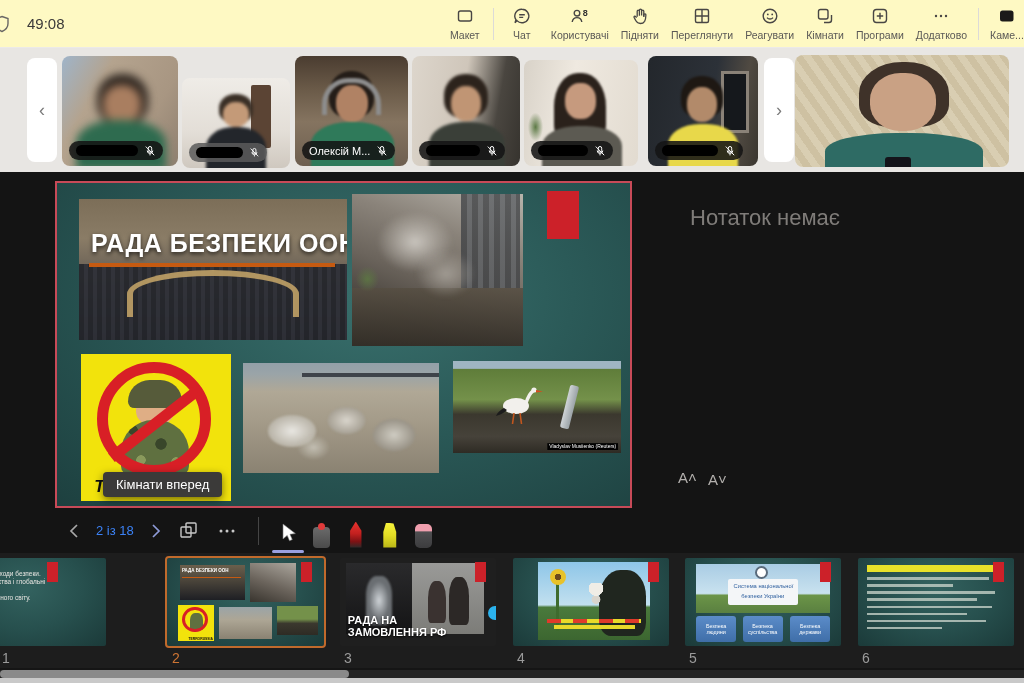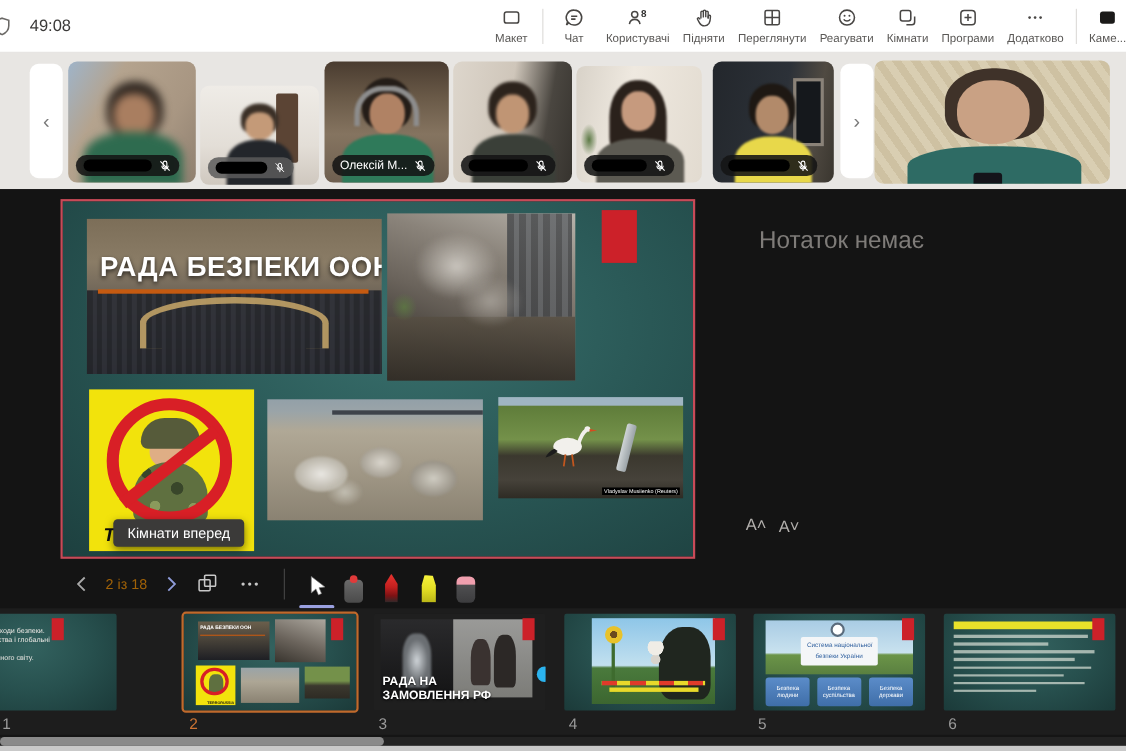--- a/index.html
+++ b/index.html
@@ -1,20 +1,20 @@
 <!DOCTYPE html>
 <html><head>
 <meta charset="utf-8">
 <style>
   * { margin:0; padding:0; box-sizing:border-box; }
   body { background:#333; font-family:"Liberation Sans", sans-serif; }
   #app { position:relative; width:1024px; height:683px; overflow:hidden; background:#151515; }
 
   
-  .toolbar { position:absolute; top:0; left:0; width:1024px; height:48px; background:#ffffff; border-bottom:1px solid #eceae8; }
+  .toolbar { position:absolute; top:0; left:0; width:1024px; height:48px; background:#fef9c3; border-bottom:1px solid #eceae8; }
   .timer-wrap { position:absolute; left:0; top:0; height:48px; display:flex; align-items:center; }
   .shield { position:absolute; left:-8px; top:14px; }
   .timer { position:absolute; left:27px; top:15px; font-size:15px; color:#3b3a39; }
   .tb-buttons { position:absolute; right:-6px; top:0; height:48px; display:flex; align-items:stretch; }
   .tbtn { display:flex; flex-direction:column; align-items:center; justify-content:flex-start; padding:6px 6px 3px; min-width:46px; cursor:pointer; }
   .tbtn svg { flex:0 0 auto; }
   .tbtn .lbl { font-size:10.5px; color:#5a5856; margin-top:3px; white-space:nowrap; }
   .tbtn.accent .lbl { color:#c4314b; }
   .tb-div { width:1px; background:#dcdad8; margin:8px 5px; }
   .badge8 { font-size:9px; font-weight:bold; fill:#323130; }
@@ -80,21 +80,21 @@
 
   .notes-empty { position:absolute; left:690px; top:33px; font-size:22px; color:#7f7c79; }
   .font-btn { position:absolute; font-size:15px; color:#b3b0ad; cursor:pointer; }
   .a-up { left:678px; top:297px; }
   .a-down { left:708px; top:299px; }
 
   
   .navbar { position:absolute; left:0; top:336px; width:660px; height:45px; display:flex; align-items:center; }
   .nv { display:flex; align-items:center; justify-content:center; cursor:pointer; }
   .nav-chev { width:30px; height:30px; }
-  .pos-label { color:#a16207; font-size:13px; margin:0 6px; white-space:nowrap; }
+  .pos-label { color:#3b82f6; font-size:13px; margin:0 6px; white-space:nowrap; }
   .nav-divider { width:1px; height:28px; background:#454545; margin:0 12px; }
   .tool { position:relative; width:34px; height:34px; display:flex; align-items:flex-end; justify-content:center; cursor:pointer; }
   .ptr-underline { position:absolute; left:1px; bottom:-5px; width:32px; height:3px; border-radius:2px; background:#9aa0e0; }
   .laser-body { width:17px; height:21px; border-radius:4px; background:linear-gradient(180deg,#6b6b6b,#4a4a4a); position:relative; }
   .laser-dot { position:absolute; left:5px; top:-4px; width:7px; height:7px; border-radius:50%; background:#e03a3a; }
   .pen-shape { width:15px; height:26px; background:linear-gradient(180deg,#e8332f 0%,#c2201f 45%,#7e1214 75%,#2b2b2b 100%); clip-path:polygon(50% 0%,88% 36%,88% 100%,12% 100%,12% 36%); }
   .hl-shape { width:17px; height:25px; background:linear-gradient(180deg,#f6f23c 0%,#e3de24 50%,#b9b517 100%); clip-path:polygon(28% 0%,72% 4%,88% 38%,88% 100%,12% 100%,12% 38%); }
   .er-shape { width:17px; height:24px; border-radius:5px; background:linear-gradient(180deg,#f09fae 0%,#f09fae 30%,#4f4f51 32%,#3c3c3e 100%); }
 
   

